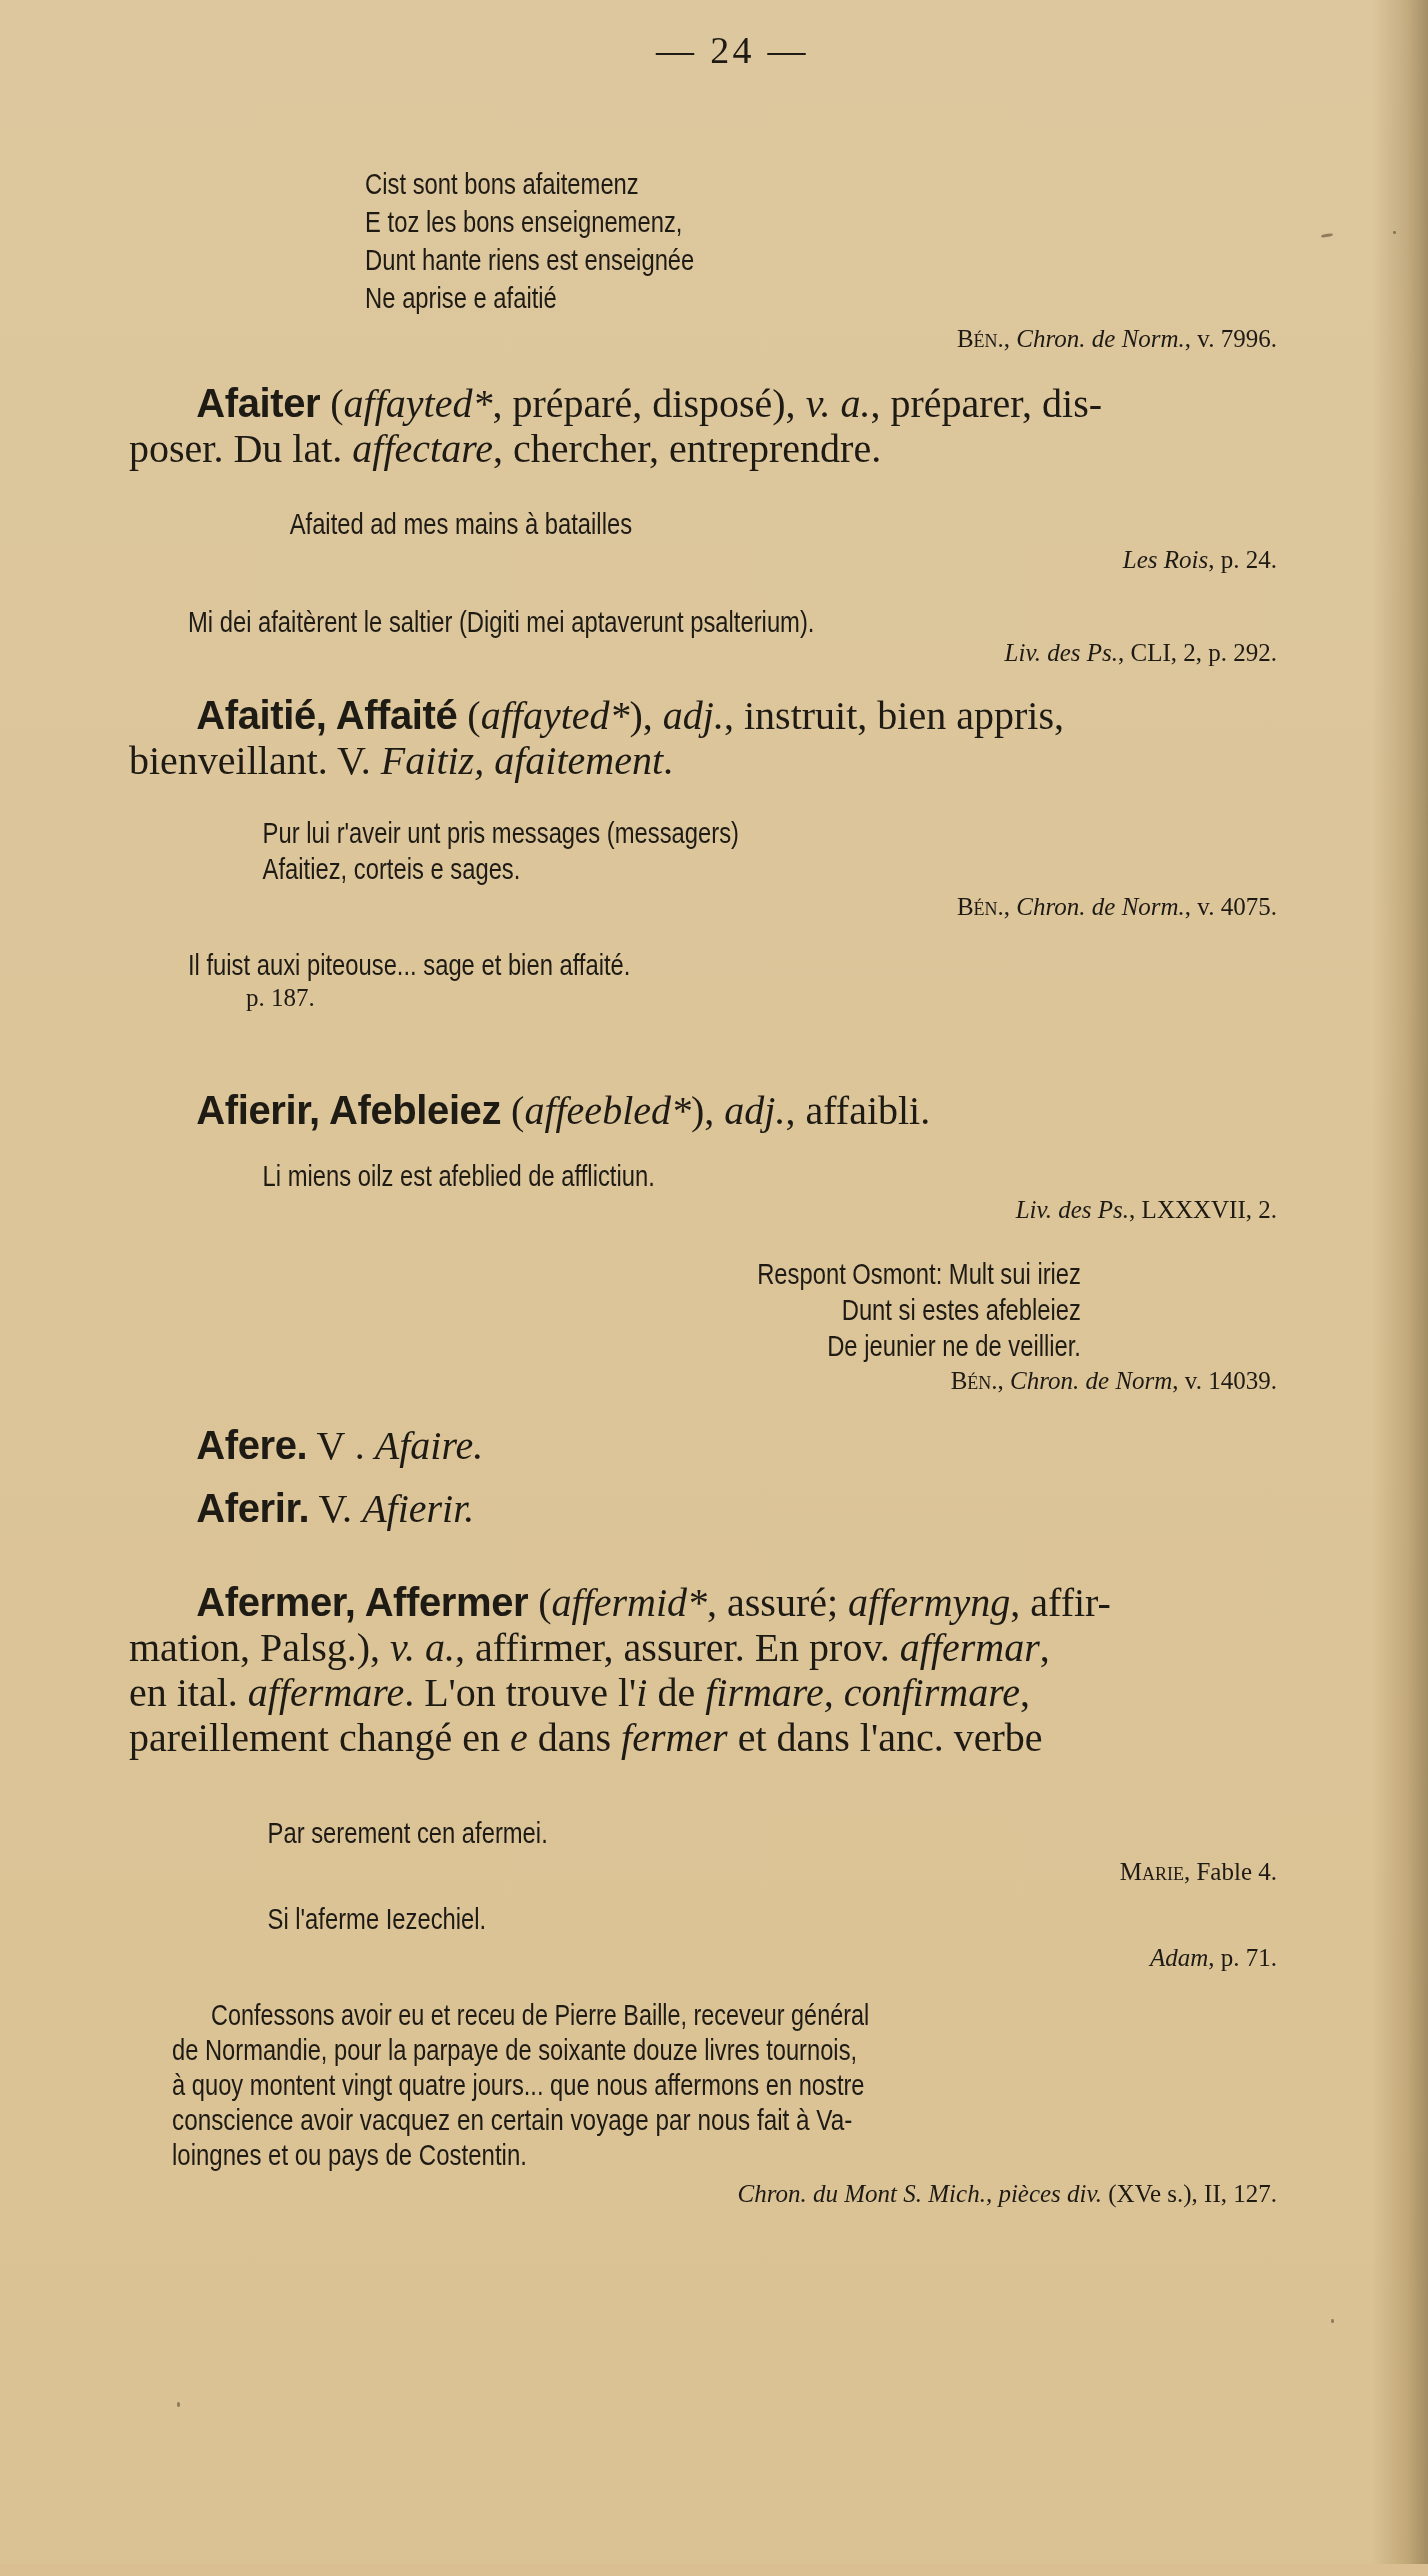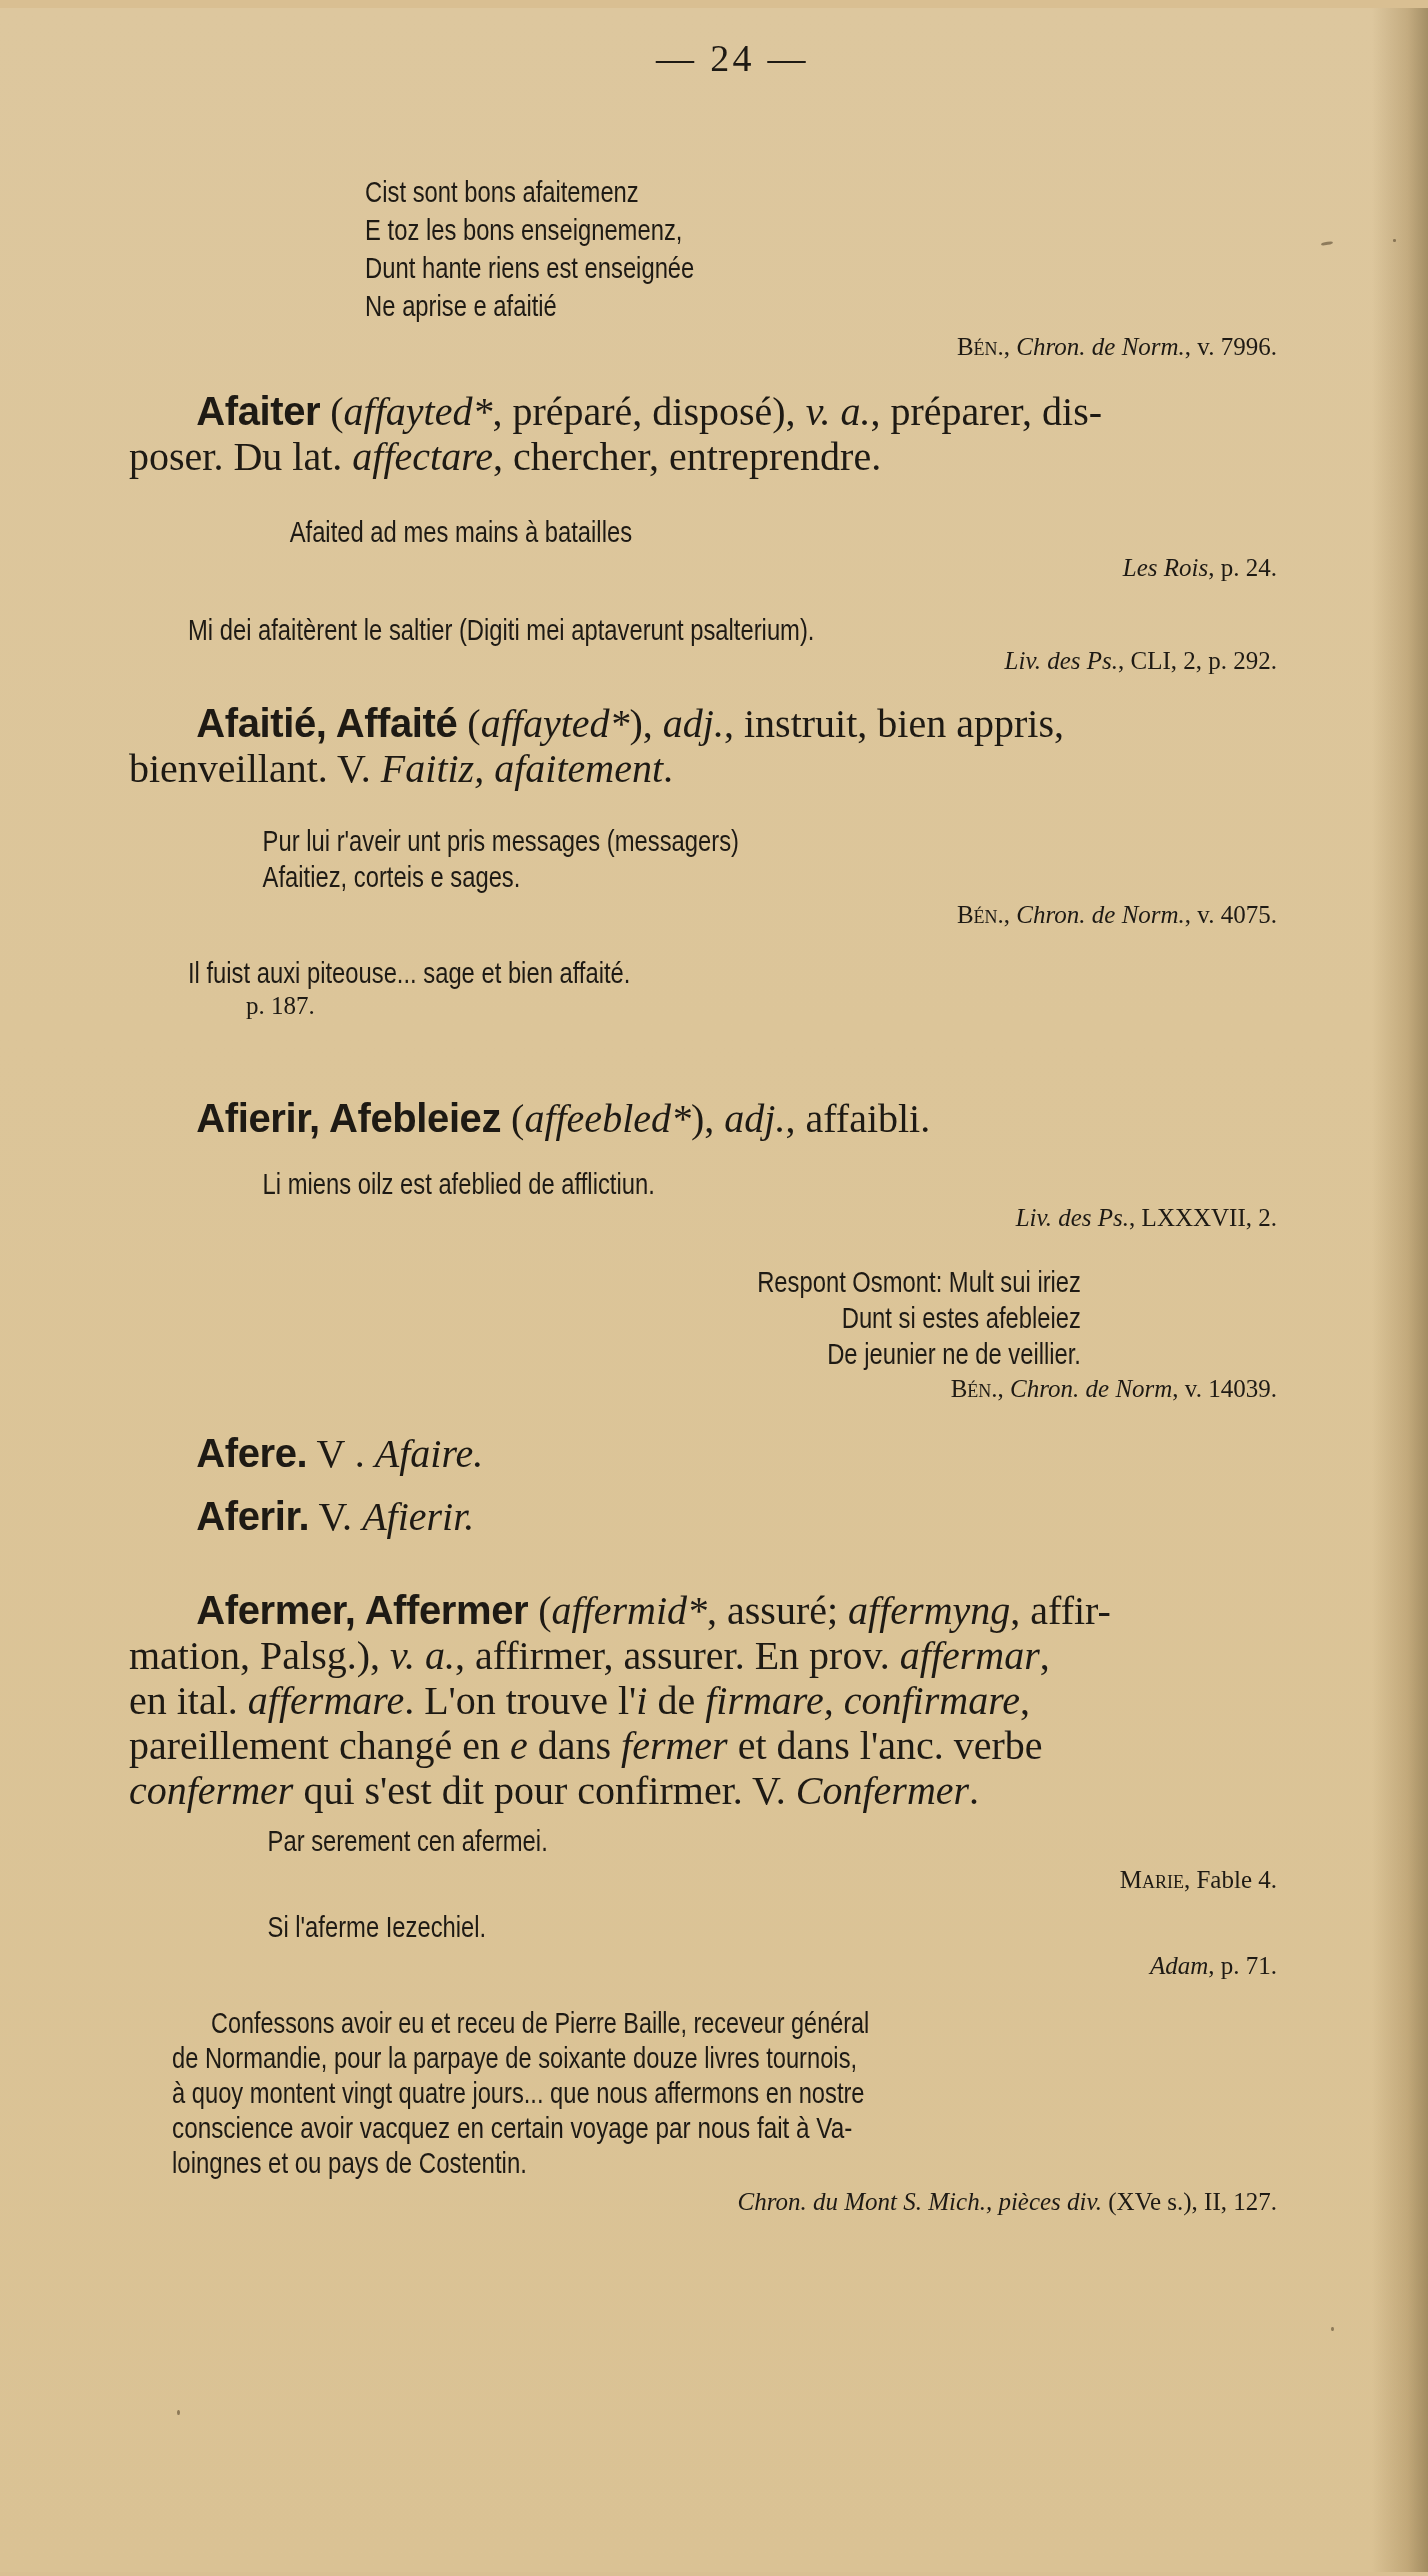--- a/index.html
+++ b/index.html
@@ -11,21 +11,20 @@
       font-family: "Liberation Serif", "DejaVu Serif", serif;
       color: #1e1a14;
     }
     .page {
       position: relative;
       width: 1429px;
       height: 2564px;
       background:
         linear-gradient(90deg, rgba(0,0,0,0) 0%, rgba(0,0,0,0) 96%, rgba(120,90,40,0.25) 98.5%, rgba(90,70,30,0.45) 100%),
         linear-gradient(180deg, #ddc79e 0%, #dcc599 40%, #dac294 100%);
-      margin-top: 8px;
     }
     .content {
       position: absolute;
       left: 188px;
       top: 0;
       width: 1089px;
     }
     .folio {
       position: absolute;
       top: 28px;
@@ -162,21 +161,20 @@
 
     <div class="block entry" style="top:1486px;">
       <span class="line"><span class="indent"></span><span class="hw">Aferir.</span><span> V. </span><i>Afierir.</i></span>
     </div>
 
     <div class="block entry" style="top:1580px; line-height:45px;">
       <span class="line"><span class="indent"></span><span class="hw">Afermer, Affermer</span><span> (</span><i>affermid*</i><span>, assuré; </span><i>affermyng</i><span>, affir-</span></span>
       <span class="line" style="margin-left:-59px;"><span>mation, Palsg.), </span><i>v. a.</i><span>, affirmer, assurer. En prov. </span><i>affermar</i><span>,</span></span>
       <span class="line" style="margin-left:-59px;"><span>en ital. </span><i>affermare</i><span>. L'on trouve l'</span><i>i</i><span> de </span><i>firmare, confirmare</i><span>,</span></span>
       <span class="line" style="margin-left:-59px;"><span>pareillement changé en </span><i>e</i><span> dans </span><i>fermer</i><span> et dans l'anc. verbe</span></span>
-      <span class="line" style="margin-left:-59px;"><i>confermer</i><span> qui s'est dit pour confirmer. V. </span><i>Confermer</i><span>.</span></span>
     </div>
 
     <div class="block verse" style="top:1814px;">
       <span class="line" style="padding-left:97px;">Par serement cen afermei.</span>
     </div>
     <div class="block cite" style="top:1855px;">
       <span class="sc">Marie</span><span>, Fable 4.</span>
     </div>
 
     <div class="block verse" style="top:1900px;">

